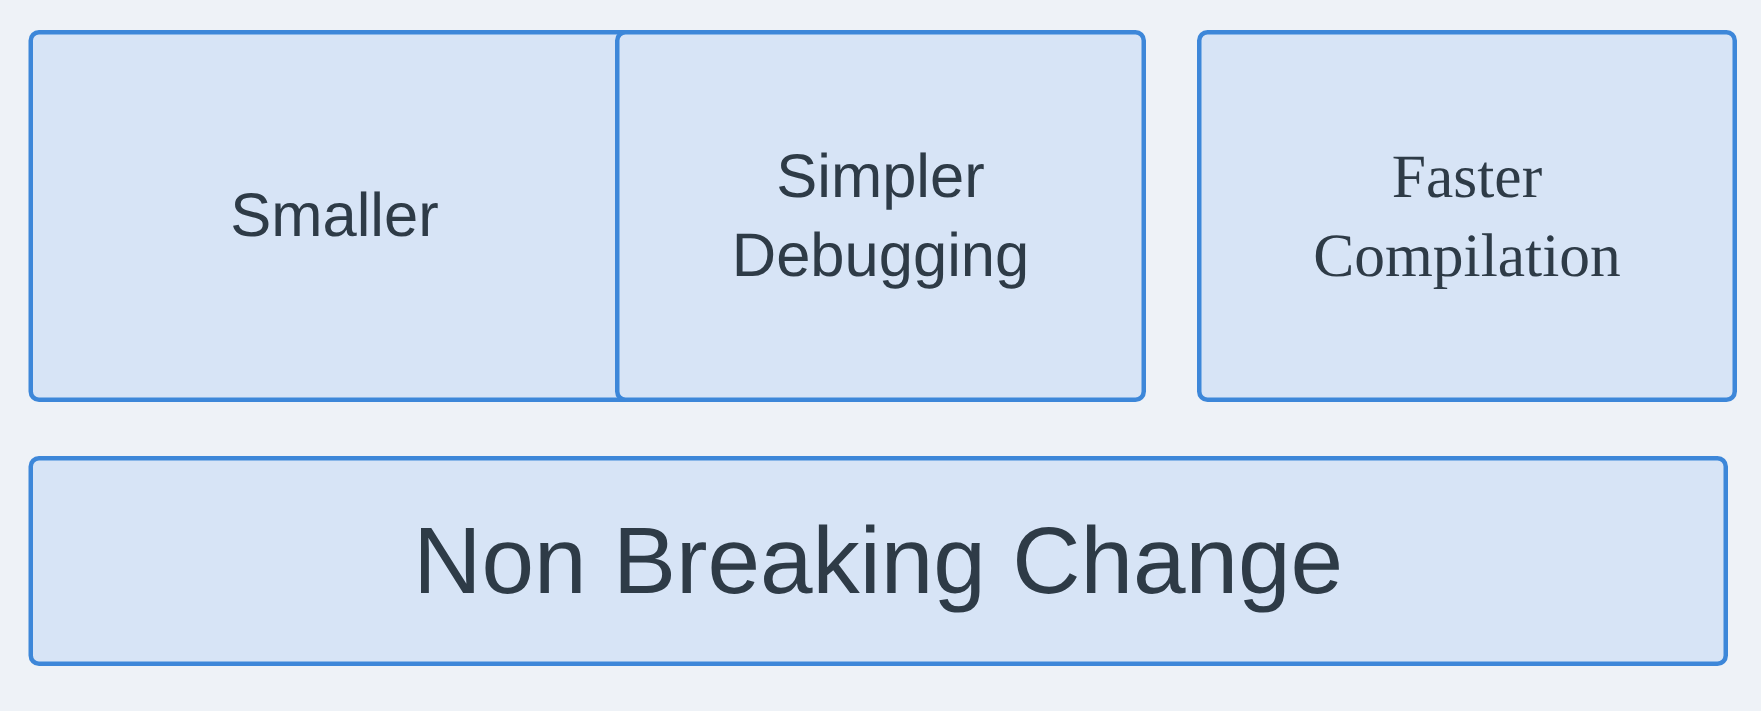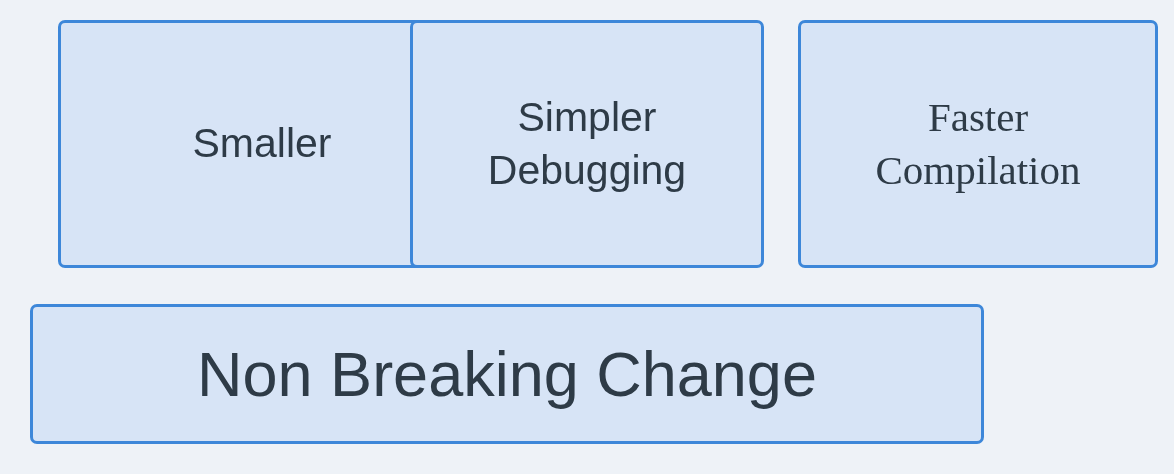--- a/index.html
+++ b/index.html
@@ -30,27 +30,27 @@
     text-align: center;
     color: #2e3b47;
   }
   .node-top {
     top: 20px;
     height: 248px;
     font-size: 41px;
     line-height: 1.3;
     padding: 0 34px;
   }
-  #box-smaller      { left: 19px;  width: 408px; margin-left: 39px; }
+  #box-smaller      { left: 19px;  width: 408px; }
   #box-debugging    { left: 410px; width: 354px; }
   #box-compilation  { left: 798px; width: 360px; font-family: Liberation Serif, serif; }
   .node-bottom {
-    left: 30px;
+    left: 19px;
     top: 304px;
-    width: 954px;
+    width: 1133px;
     height: 140px;
     font-size: 63px;
     line-height: 1.15;
   }
   .node-label {
     display: block;
   }
 </style>
 </head>
 <body>

